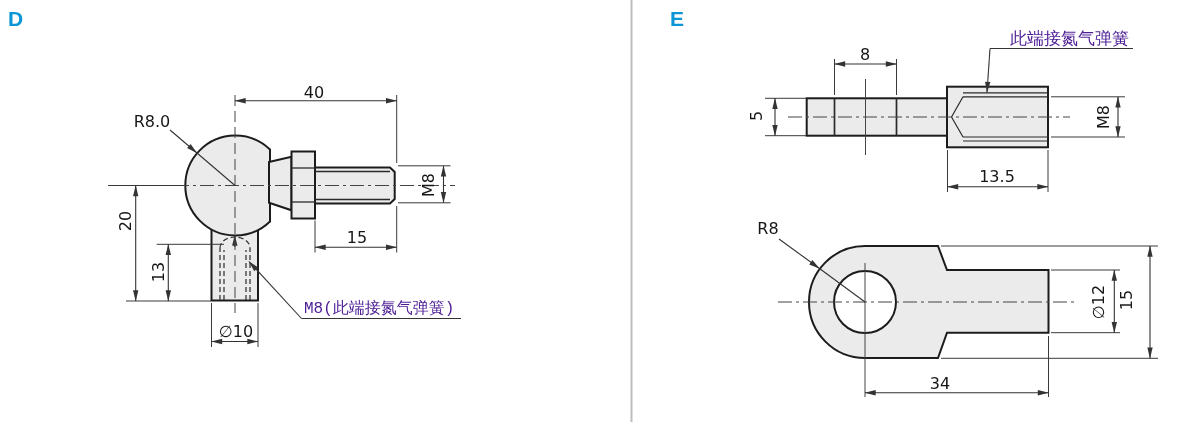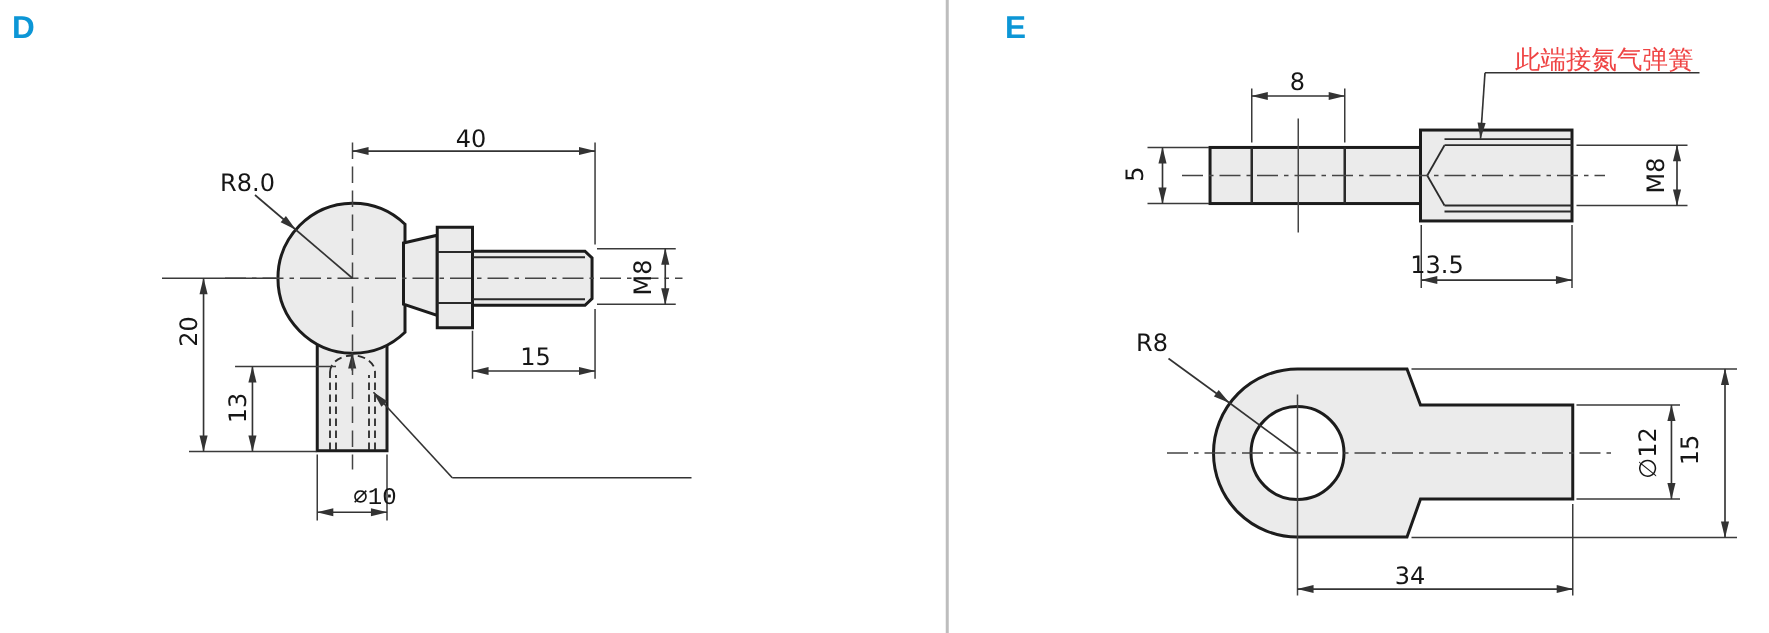--- a/index.html
+++ b/index.html
@@ -4,21 +4,21 @@
 <style>
   html,body{margin:0;padding:0;background:#fff;}
   #stage{position:relative;width:1179px;height:422px;background:#ffffff;overflow:hidden;
          font-family:"DejaVu Sans",sans-serif;}
   #stage svg{position:absolute;left:0;top:0;}
   .seclbl{position:absolute;font-family:"Liberation Sans","DejaVu Sans",sans-serif;
           font-size:21px;font-weight:bold;color:#0c96d6;line-height:1;}
   .dim{position:absolute;font-family:"DejaVu Sans",sans-serif;font-size:16px;color:#161616;
        white-space:nowrap;line-height:1;transform:translate(-50%,-50%);}
   .dim.rot{transform:translate(-50%,-50%) rotate(-90deg);}
-  .callout{position:absolute;font-family:Liberation Sans, sans-serif;font-size:16px;color:#ef4444;
+  .callout{position:absolute;font-family:Liberation Mono, monospace;font-size:16px;color:#4c1d95;
            white-space:nowrap;line-height:1;}
 </style>
 </head>
 <body>
 
 <div id="stage">
 
   <svg width="1179" height="422" viewBox="0 0 1179 422">
     <defs>
       <marker id="arr" viewBox="0 0 12 8" refX="11.2" refY="4" markerWidth="12" markerHeight="8" markerUnits="userSpaceOnUse" orient="auto-start-reverse">
@@ -147,31 +147,32 @@
           <line x1="779" y1="239" x2="819.5" y2="268.5" marker-end="url(#arr)"></line>
           <line x1="819.5" y1="268.5" x2="865" y2="302"></line>
         </g>
       </g>
     </g>
   </svg>
 
   <div class="seclbl" style="left:8px;top:8px;">D</div>
   <div class="seclbl" style="left:670px;top:8px;">E</div>
 
-  <span class="dim" style="left:165px;top:122px;">R8.0</span>
+  <span class="dim" style="left:152px;top:122px;">R8.0</span>
   <span class="dim" style="left:314px;top:93px;">40</span>
   <span class="dim rot" style="left:429px;top:184.5px;">M8</span>
   <span class="dim" style="left:357px;top:238px;">15</span>
   <span class="dim rot" style="left:126px;top:221px;">20</span>
   <span class="dim rot" style="left:159px;top:272px;">13</span>
-  <span class="dim" style="left:250px;top:332px;font-family:Liberation Mono, monospace;">∅10</span>
+  <span class="dim" style="left:236px;top:332px;">∅10</span>
+  <span class="callout" style="left:304px;top:301px;">M8(此端接氮气弹簧)</span>
 
   <span class="dim" style="left:865px;top:55px;">8</span>
   <span class="dim rot" style="left:757px;top:115.5px;">5</span>
   <span class="dim rot" style="left:1104px;top:116.5px;">M8</span>
-  <span class="dim" style="left:958px;top:177px;">13.5</span>
+  <span class="dim" style="left:997px;top:177px;">13.5</span>
   <span class="callout" style="left:1010px;top:31px;font-size:17px;">此端接氮气弹簧</span>
   <span class="dim" style="left:768px;top:229px;text-align:center;">R8</span>
   <span class="dim rot" style="left:1099px;top:302px;">∅12</span>
   <span class="dim rot" style="left:1127px;top:300px;">15</span>
   <span class="dim" style="left:940px;top:384px;">34</span>
 
 </div>
 
 </body></html>

